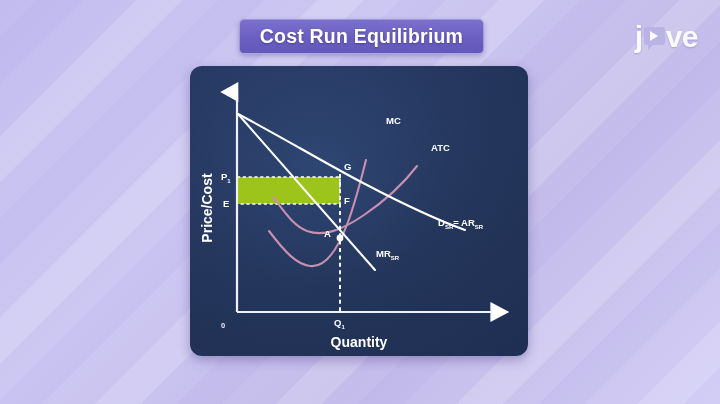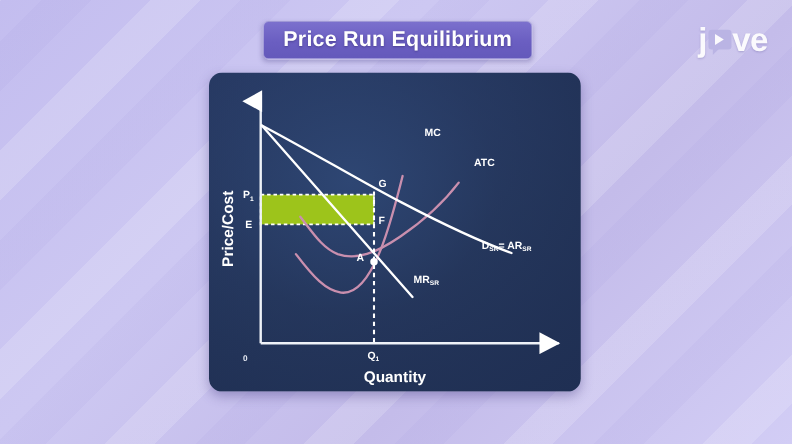--- a/index.html
+++ b/index.html
@@ -145,21 +145,21 @@
     font-size: 7.5px;
     font-weight: bold;
   }
 </style>
 </head>
 <body>
 
 <div id="stage">
 
   <div id="title-pill">
-    <span class="title-text">Price Run Equilibrium</span>
+    <span class="title-text">Cost Run Equilibrium</span>
   </div>
 
   <div id="jove-logo">
     <span class="lg">j</span>
     <span class="bubble"></span>
     <span class="lg">ve</span>
   </div>
 
   <div id="chart-card">
     <svg id="chart-svg" width="338" height="290" viewBox="0 0 338 290" xmlns="http://www.w3.org/2000/svg">

